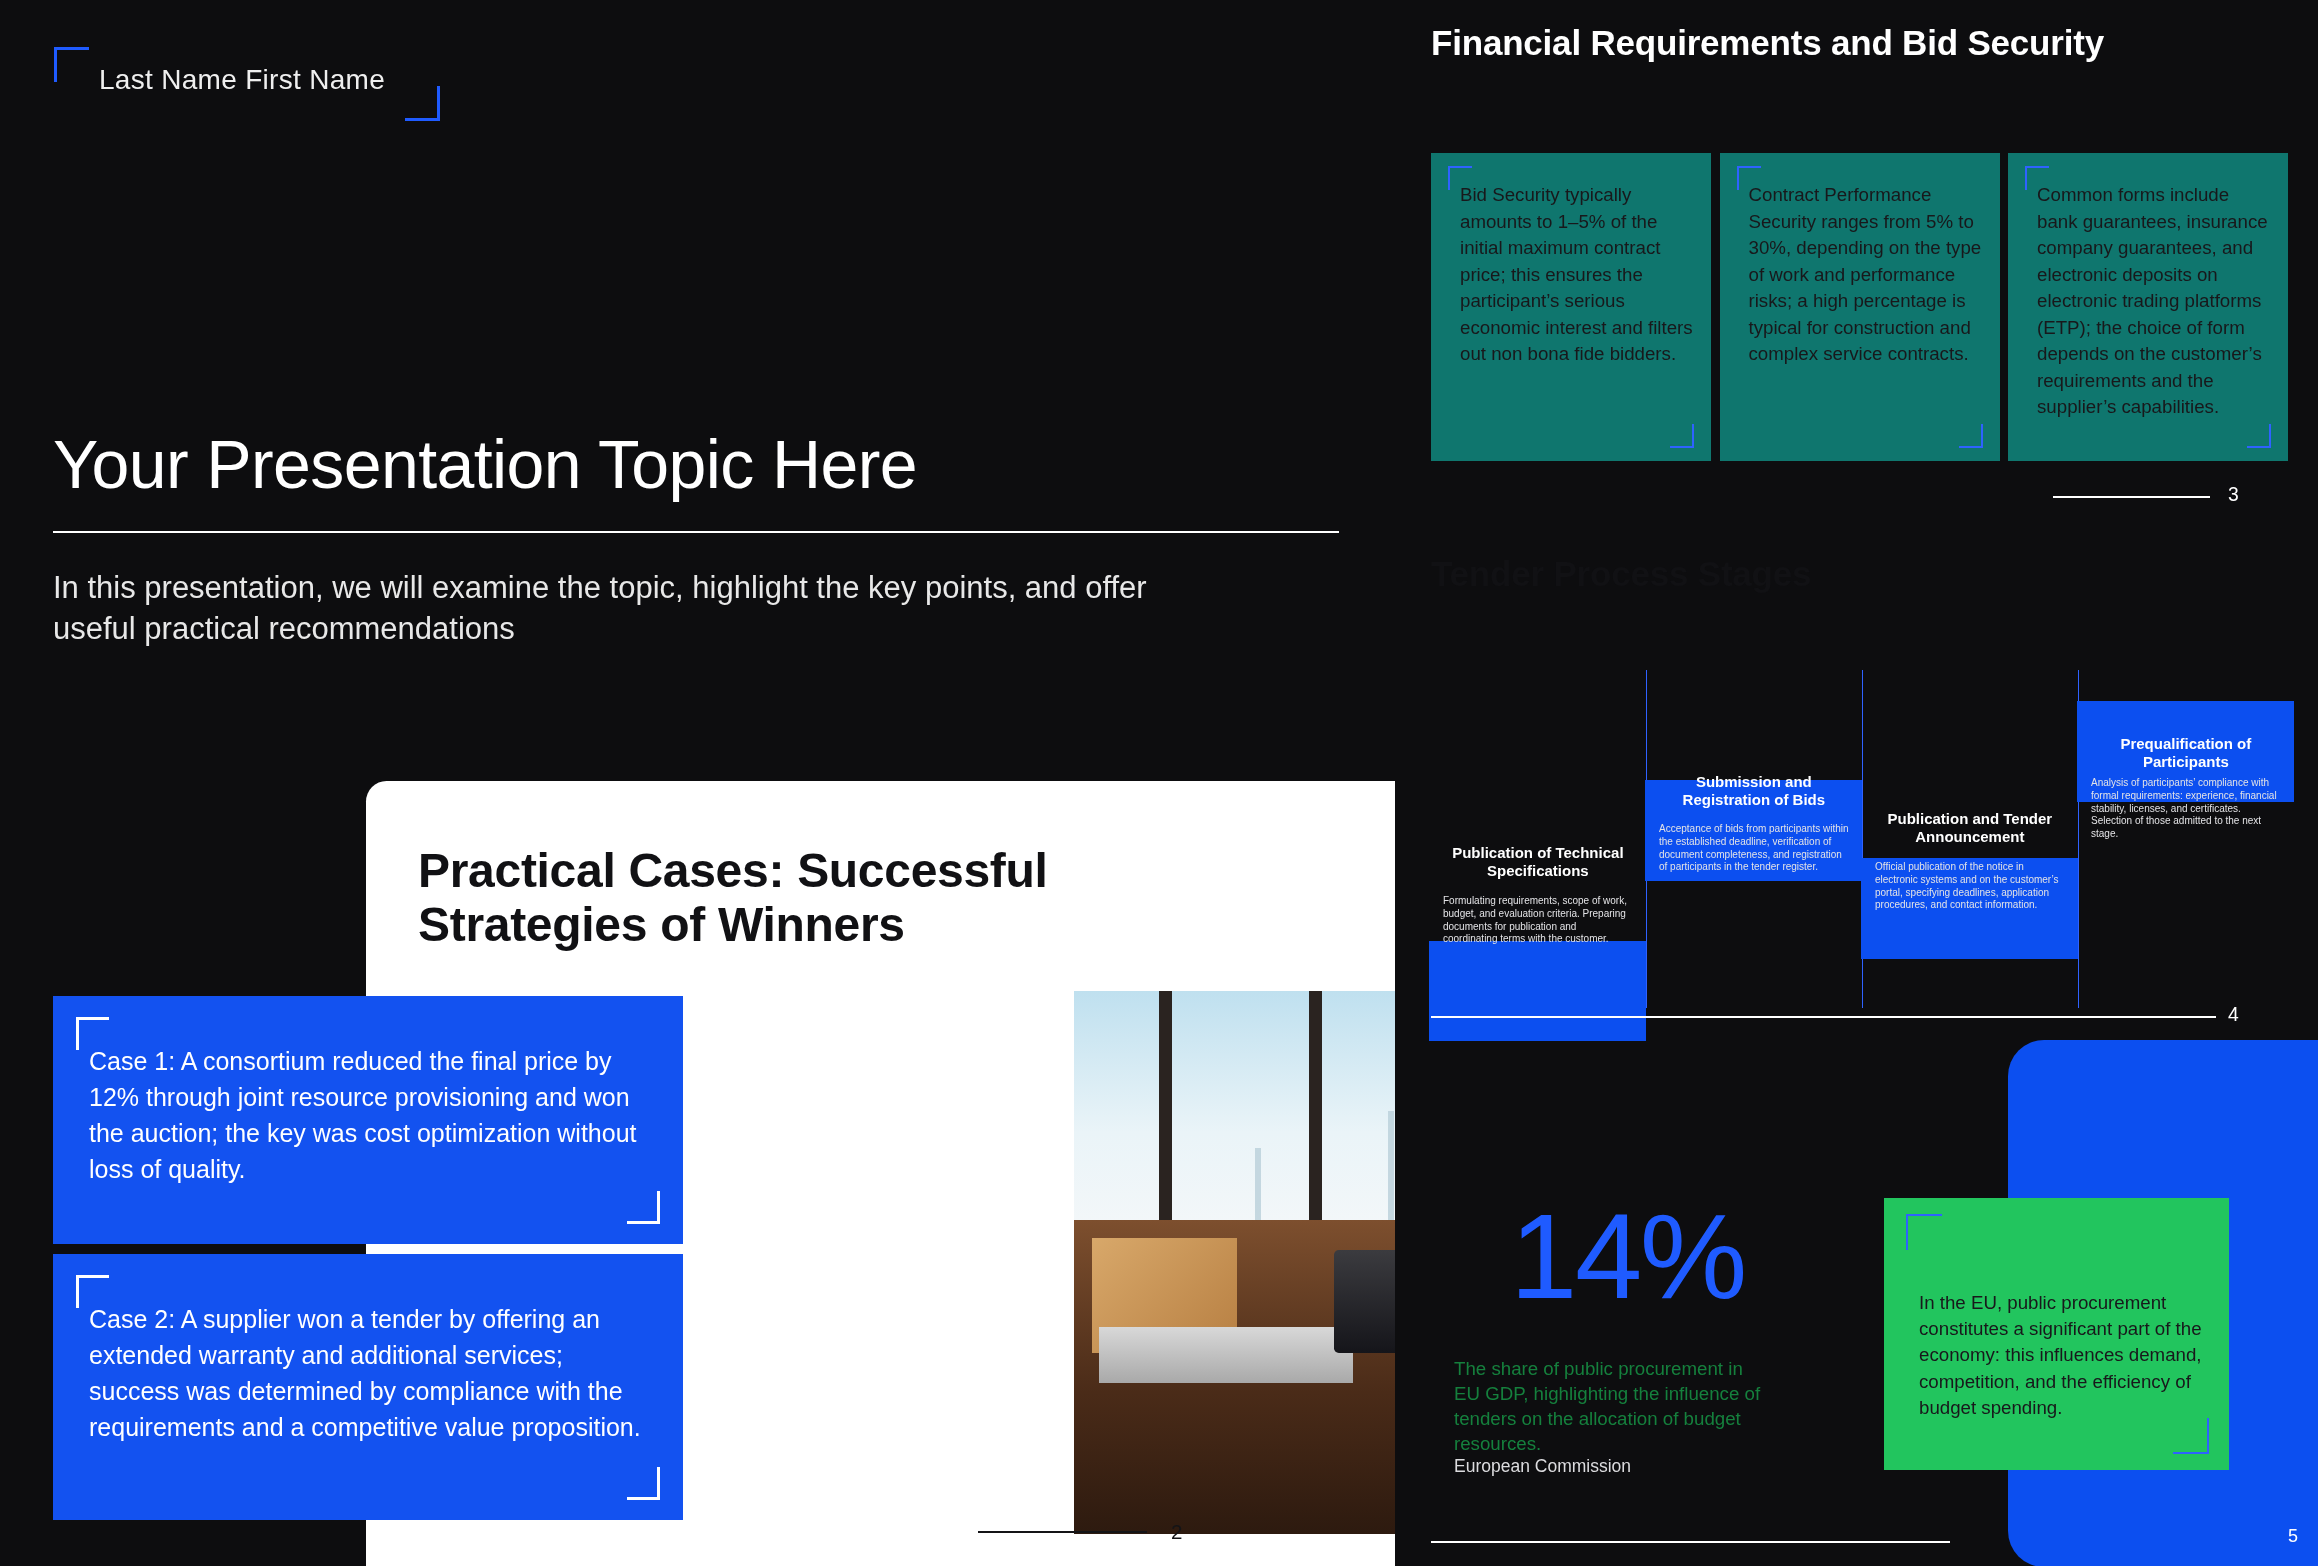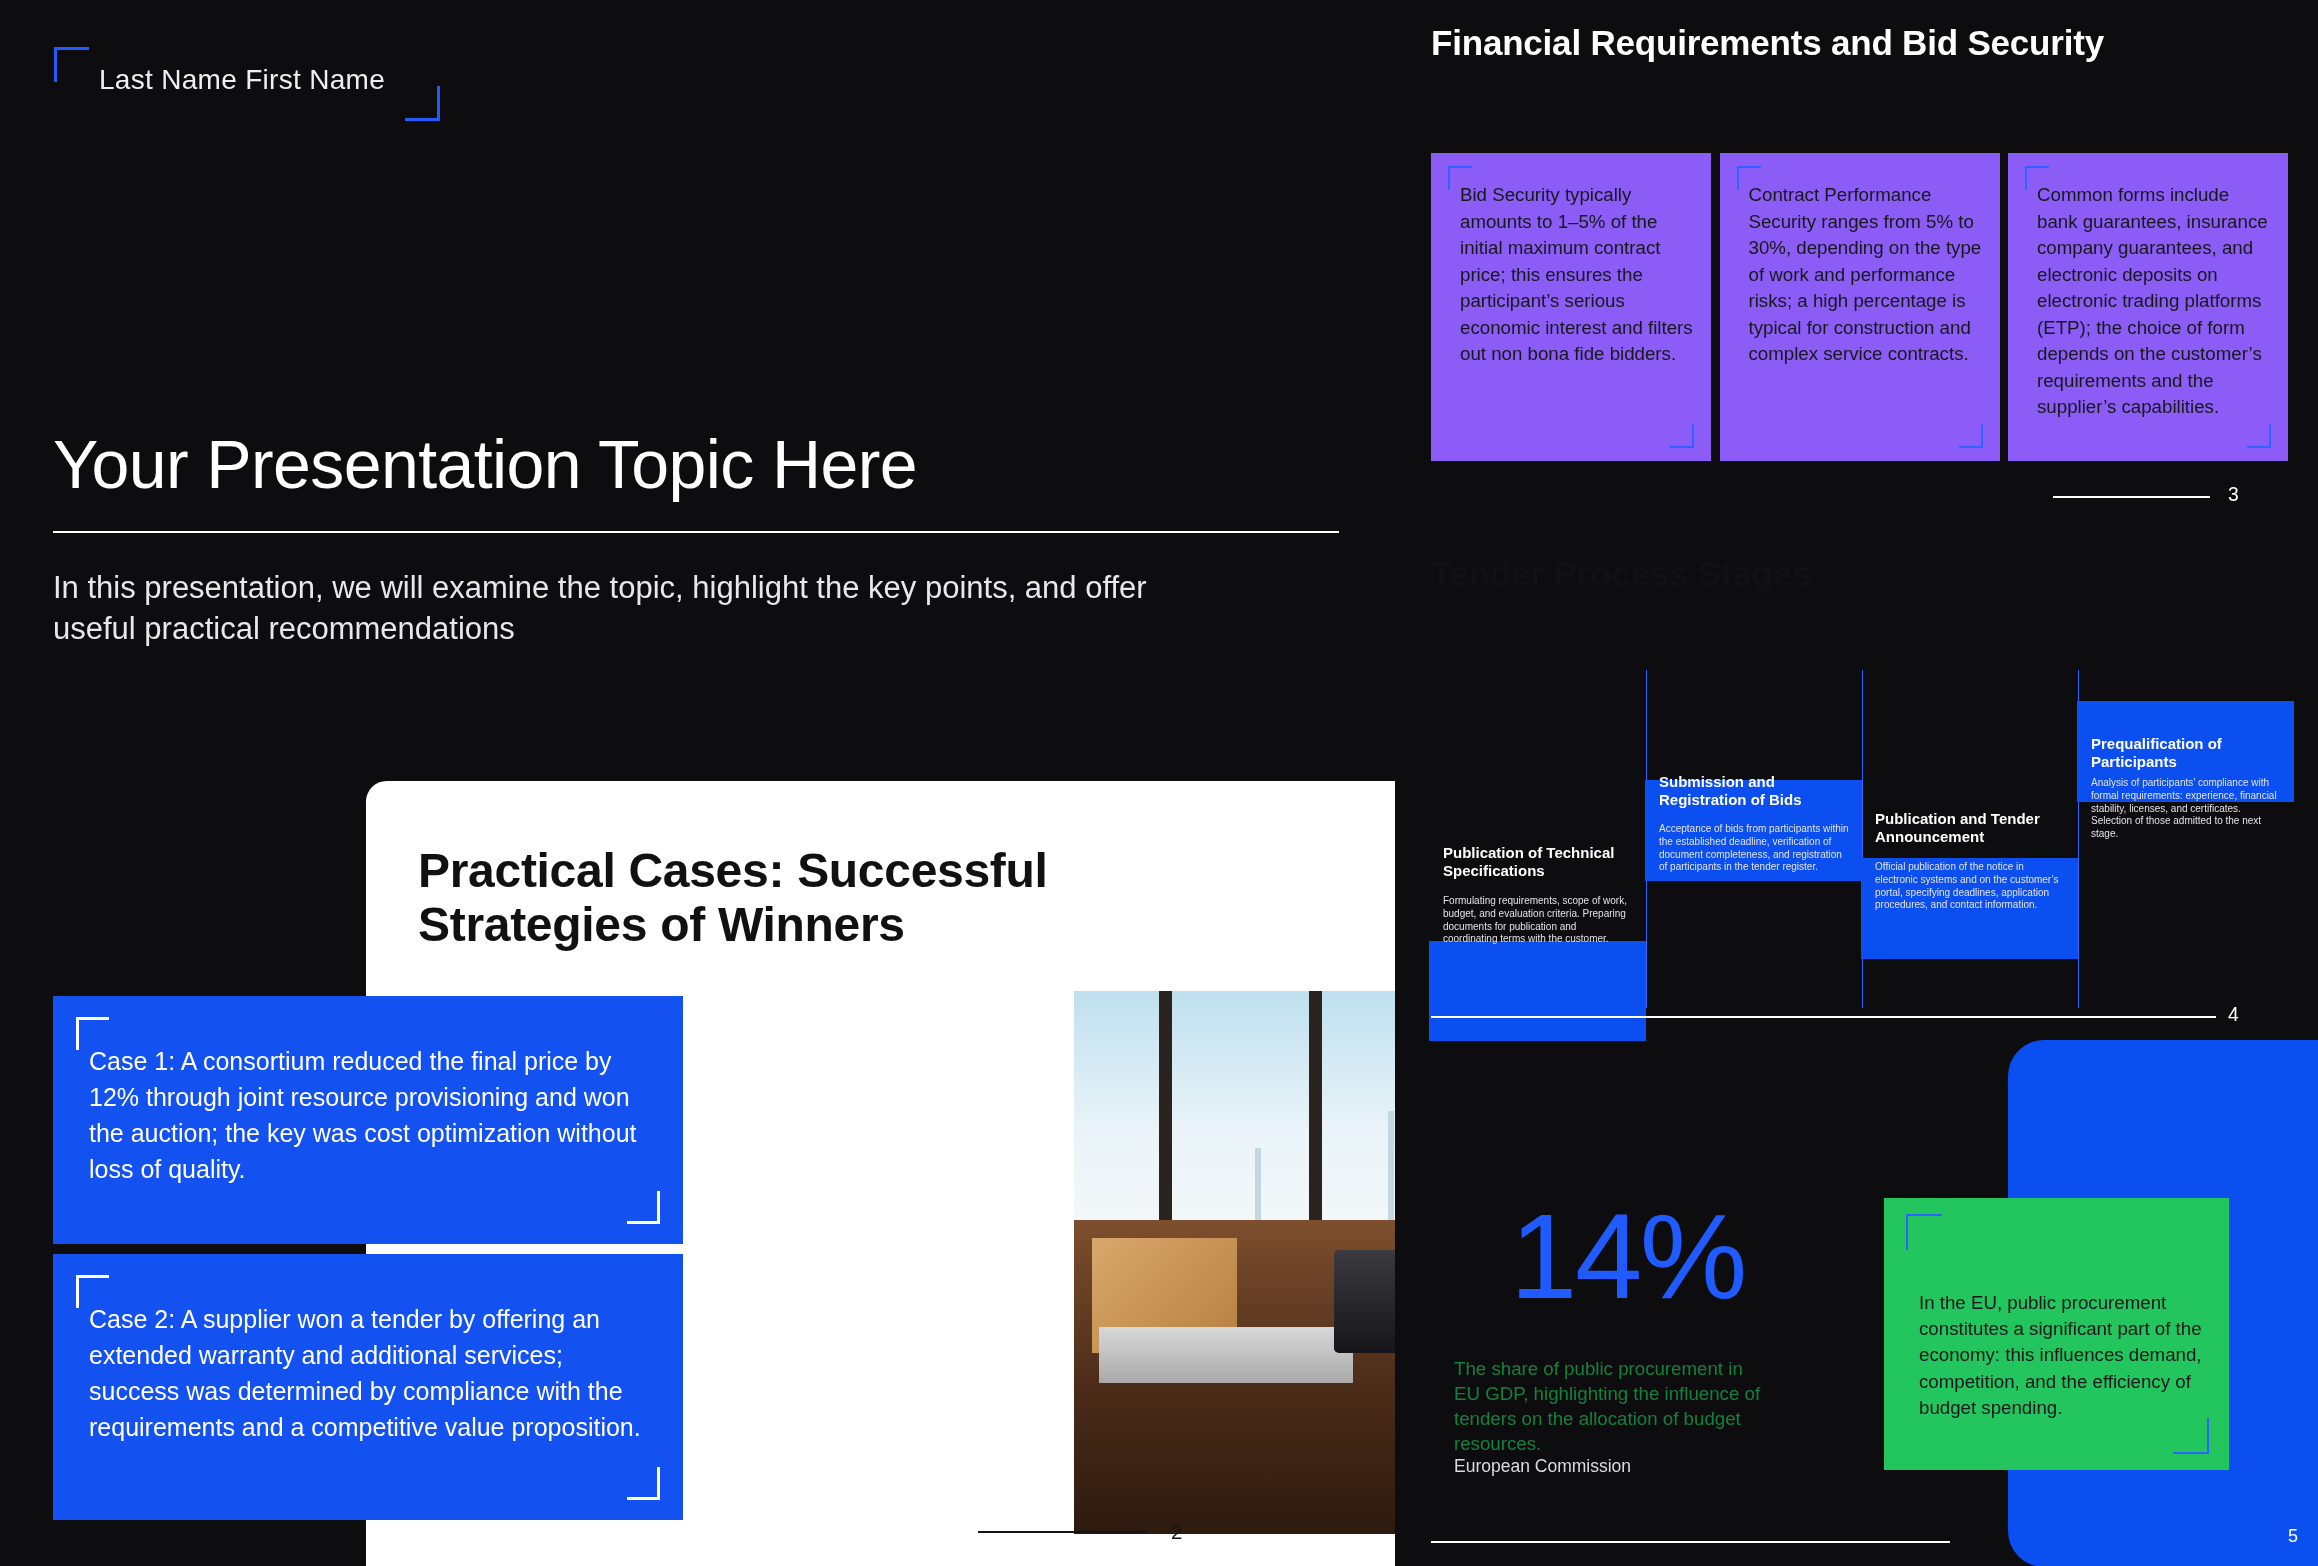--- a/index.html
+++ b/index.html
@@ -93,21 +93,21 @@
   }
   #slide-fin .fin-title {
     position: absolute; left: 36px; top: 23px;
     color:#ffffff; font-size: 35px; font-weight: 700; letter-spacing:-0.2px;
   }
   .fin-blue-bar {
     position:absolute; left: 1395px; top: 353px; width: 924px; height: 168px; background:#0c4ff0;
   }
   .fin-cards { position: absolute; left: 1431px; top: 153px; width: 857px; height: 308px; display:flex; gap:8.5px; }
   .fin-card {
-    position: relative; flex: 1; background:#8b5cf6; height: 308px; overflow:hidden;
+    position: relative; flex: 1; background:#0f766e; height: 308px; overflow:hidden;
   }
   .fin-card .fbrk { position:absolute; border-color:#2f62ff; border-style:solid; width:24px; height:24px; }
   .fin-card .fbrk.tl { left: 17px; top: 13.3px; border-width:2.4px 0 0 2.4px; }
   .fin-card .fbrk.br { right: 17px; bottom: 13.3px; border-width:0 2.4px 2.4px 0; }
   .fin-card .ftxt {
     position:absolute; left: 29px; right: 18px; top: 29px;
     color:#18181b; font-size: 18.7px; line-height:1.42;
   }
   .pagerule-3 { position:absolute; left: 2053px; top: 496px; width: 157px; height:1.8px; background:#ffffff; }
   .pagenum-3 { position:absolute; left: 2228px; top: 484px; color:#ffffff; font-size:19.3px; }
@@ -127,21 +127,21 @@
   }
   .stage-cols {
     position:absolute; left: 1431px; top: 670px; width: 863px; height: 338px;
     display:flex; gap:0;
   }
   .stage-col { position:relative; flex:1; height:338px; border-left: 1.8px solid #2f62ff; }
   .stage-col:first-child { border-left: none; }
   .stage-col .blue-step { position:absolute; left:-1.8px; right:0; background:#0c4ff0; }
   .stage-col .st-head {
     position:absolute; left: 12px; right: 13.3px;
-    color:#ffffff; font-size: 15px; font-weight:700; line-height:1.22;
+    color:#ffffff; font-size: 15px; font-weight:700; line-height:1.22;text-align:center;
   }
   .stage-col .st-body {
     position:absolute; left: 12px; right: 13.3px;
     color:#e3e3e6; font-size: 10px; line-height:1.28;
   }
   .pagerule-4 { position:absolute; left: 1431px; top: 1016px; width: 785px; height:1.8px; background:#ffffff; }
   .pagenum-4 { position:absolute; left: 2228px; top: 1004px; color:#ffffff; font-size:19.3px; }
 
   
   #slide-stat {

